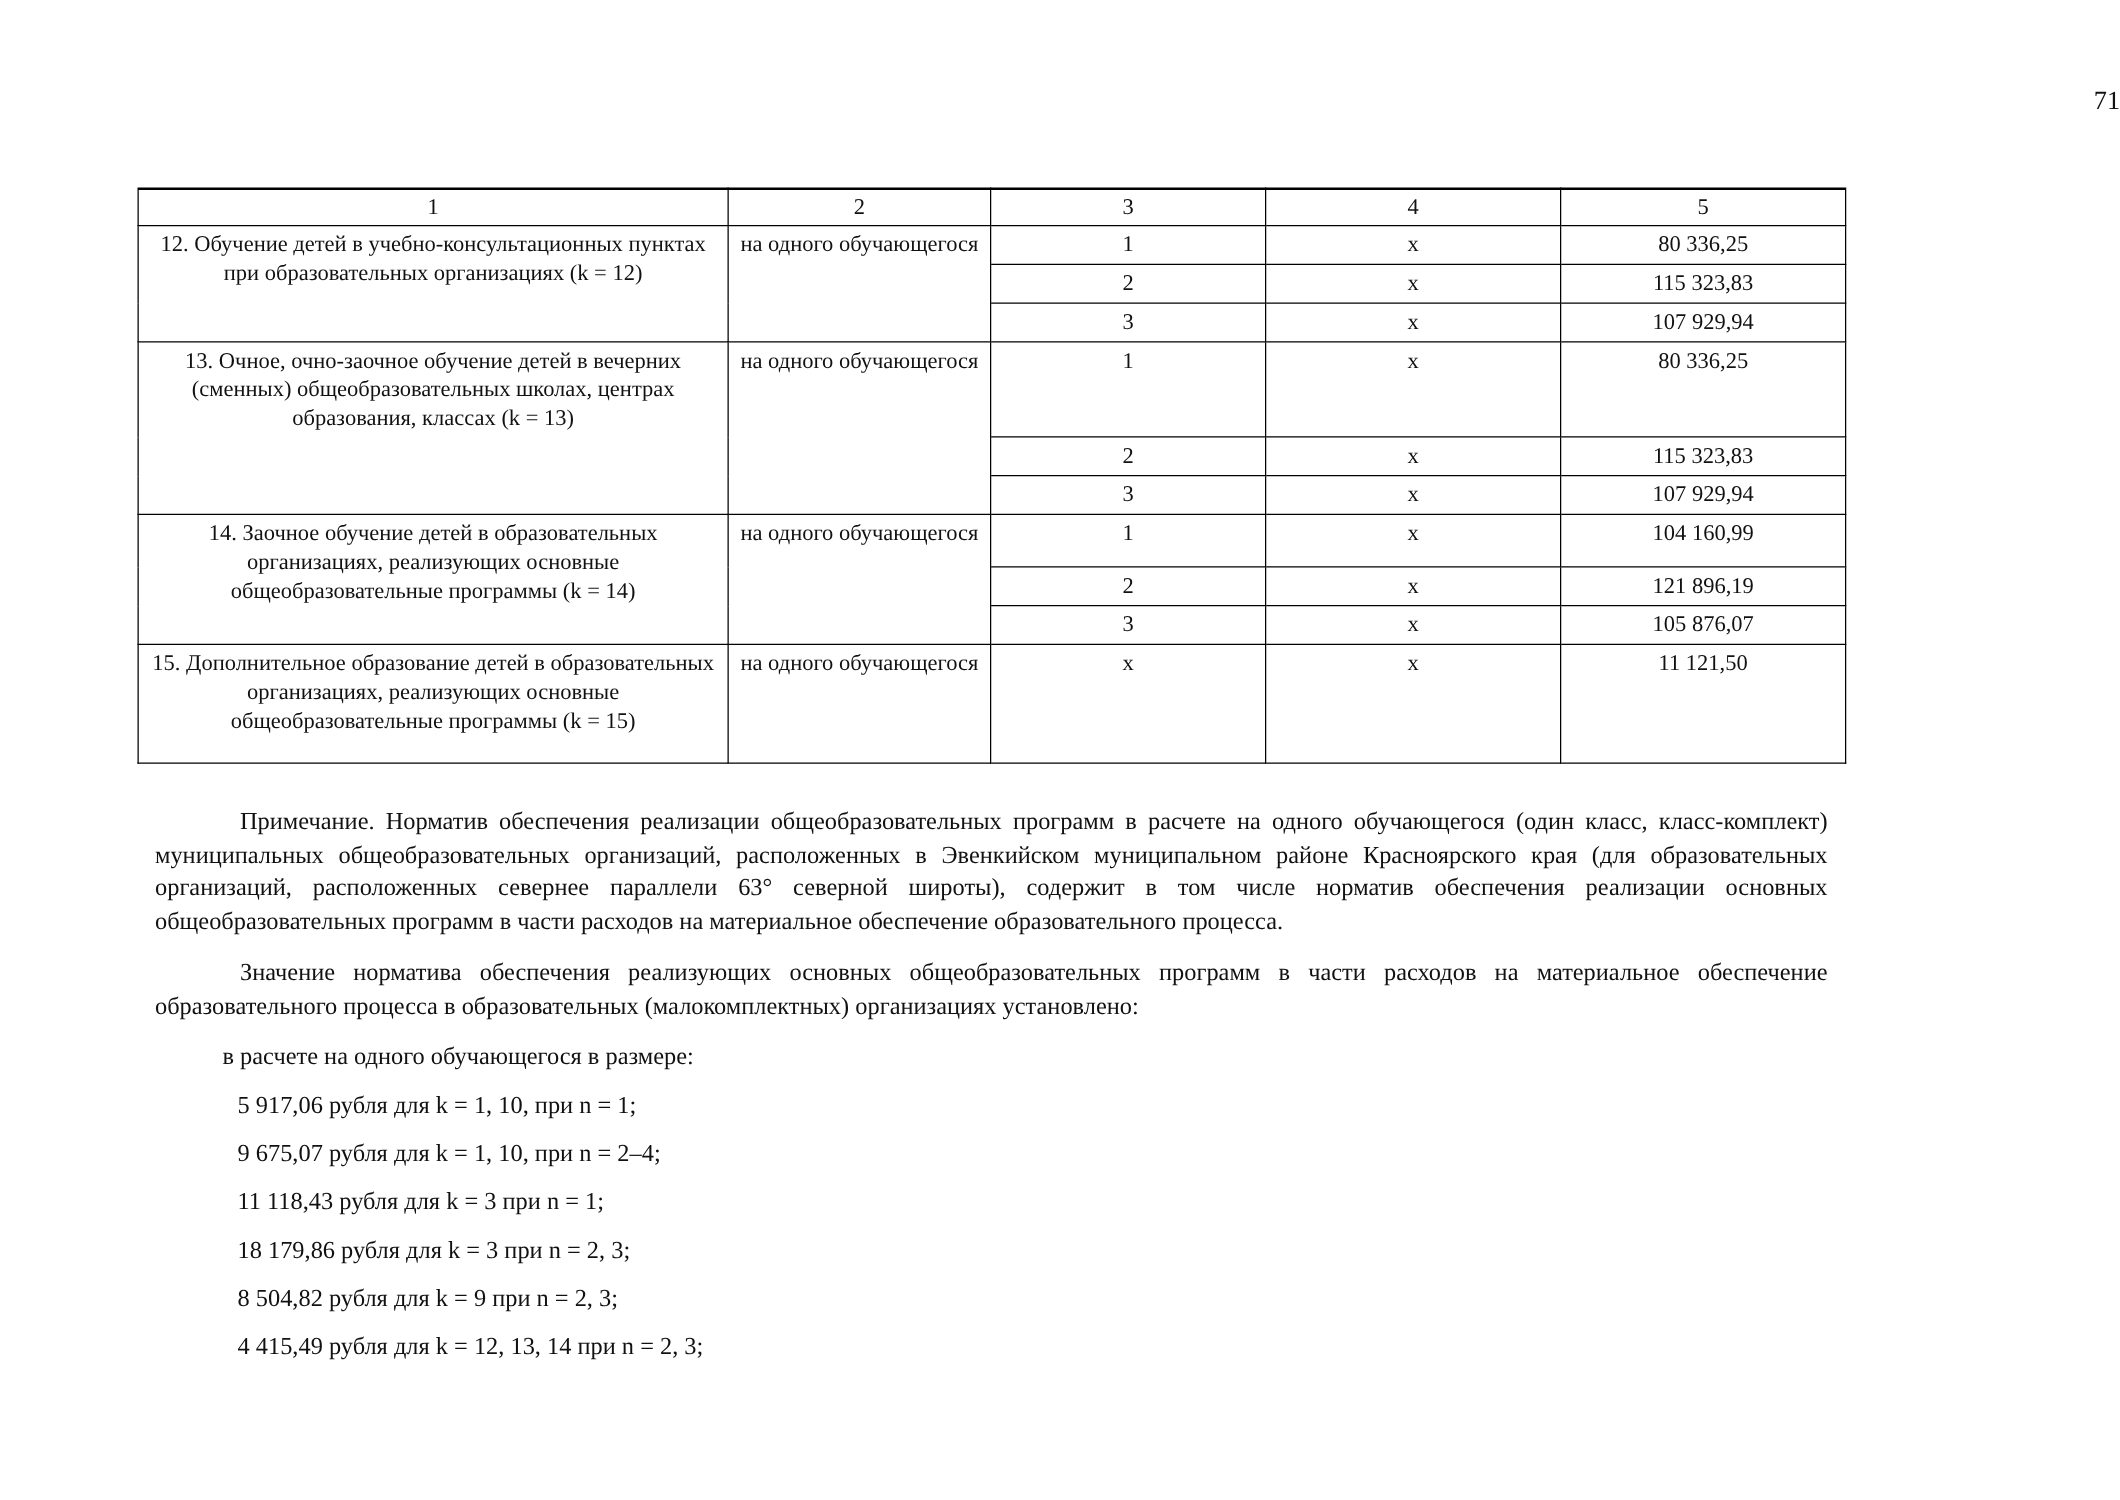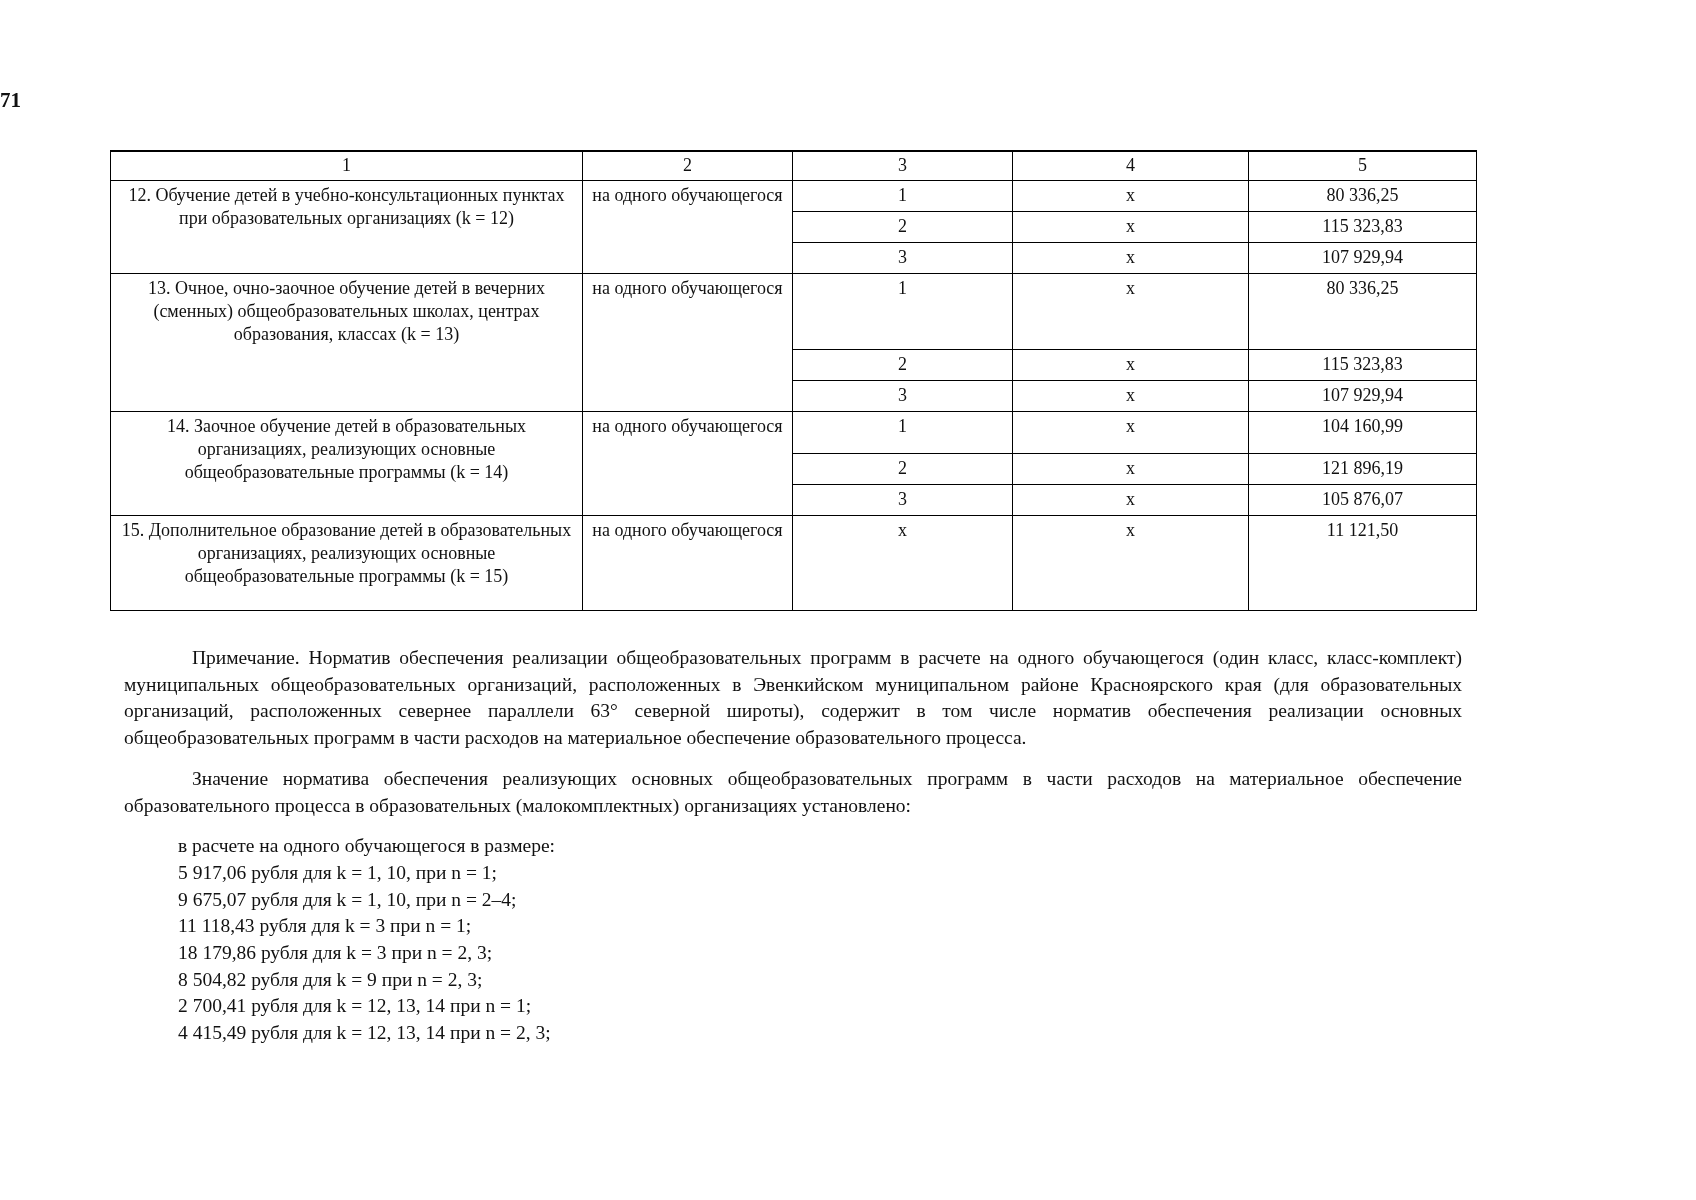--- a/index.html
+++ b/index.html
@@ -11,26 +11,26 @@
   }
   .page {
     position: relative;
     width: 1696px;
     height: 1200px;
     background: #ffffff;
     overflow: hidden;
   }
   .page-number {
     position: absolute;
-    top: 88px;
+    top: 68px;
     left: 0;
     width: 100%;
-    text-align: left;
+    text-align: right;
     font-size: 21px;
-    font-weight: bold;
+    font-weight: normal;
   }
   .content {
     position: absolute;
     left: 110px;
     top: 150px;
     width: 1366px;
   }
   table.norms {
     border-collapse: collapse;
     table-layout: fixed;
@@ -78,21 +78,21 @@
   }
   .intro-line {
     margin: 0;
     padding-left: 68px;
   }
   .values-list {
     margin: 0;
     padding-left: 68px;
   }
   .values-list div {
-    margin: 0;
+    margin: 12px;
   }
 </style>
 </head>
 <body>
 
 <div class="page">
 
   <div class="page-number">71</div>
 
   <div class="content">
@@ -183,19 +183,18 @@
     <div class="notes">
       <p class="para">Примечание. Норматив обеспечения реализации общеобразовательных программ в расчете на одного обучающегося (один класс, класс-комплект) муниципальных общеобразовательных организаций, расположенных в Эвенкийском муниципальном районе Красноярского края (для образовательных организаций, расположенных севернее параллели 63° северной широты), содержит в том числе норматив обеспечения реализации основных общеобразовательных программ в части расходов на материальное обеспечение образовательного процесса.</p>
       <p class="para">Значение норматива обеспечения реализующих основных общеобразовательных программ в части расходов на материальное обеспечение образовательного процесса в образовательных (малокомплектных) организациях установлено:</p>
       <p class="intro-line">в расчете на одного обучающегося в размере:</p>
       <div class="values-list">
         <div>5 917,06 рубля для k = 1, 10, при n = 1;</div>
         <div>9 675,07 рубля для k = 1, 10, при n = 2–4;</div>
         <div>11 118,43 рубля для k = 3 при n = 1;</div>
         <div>18 179,86 рубля для k = 3 при n = 2, 3;</div>
         <div>8 504,82 рубля для k = 9 при n = 2, 3;</div>
-        <div>2 700,41 рубля для k = 12, 13, 14 при n = 1;</div>
         <div>4 415,49 рубля для k = 12, 13, 14 при n = 2, 3;</div>
       </div>
     </div>
 
   </div>
 </div>
 
 </body></html>

